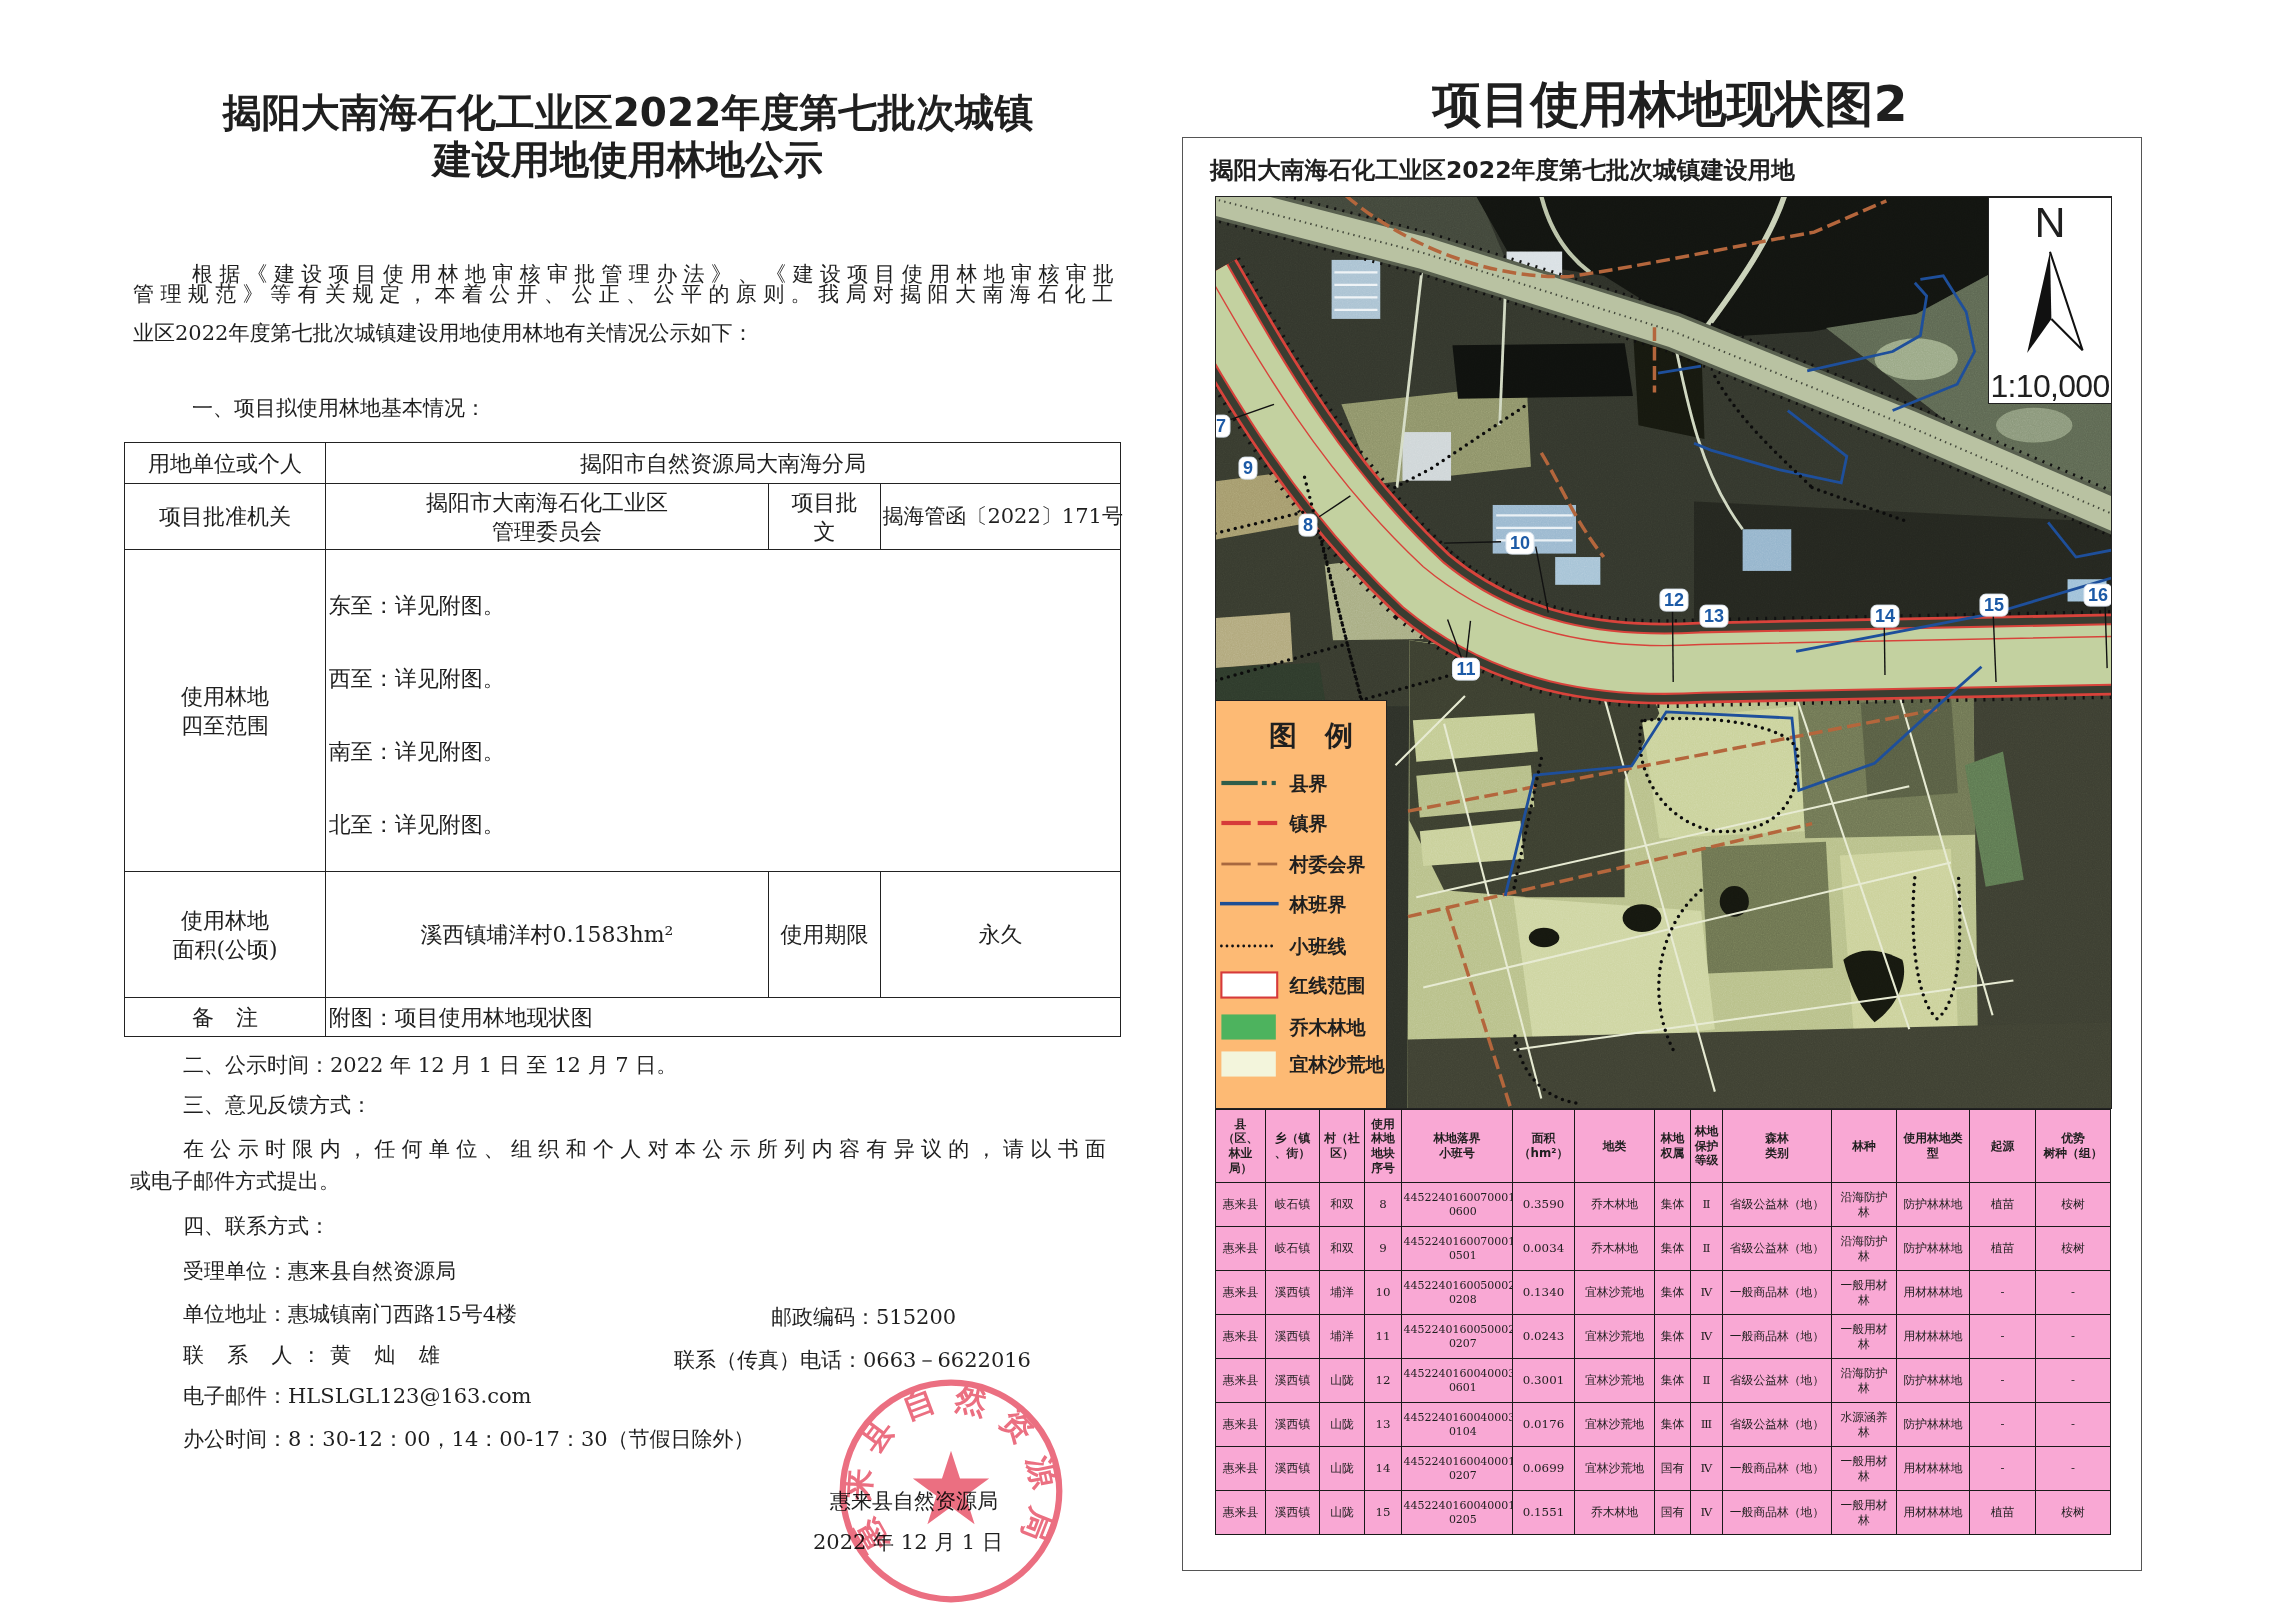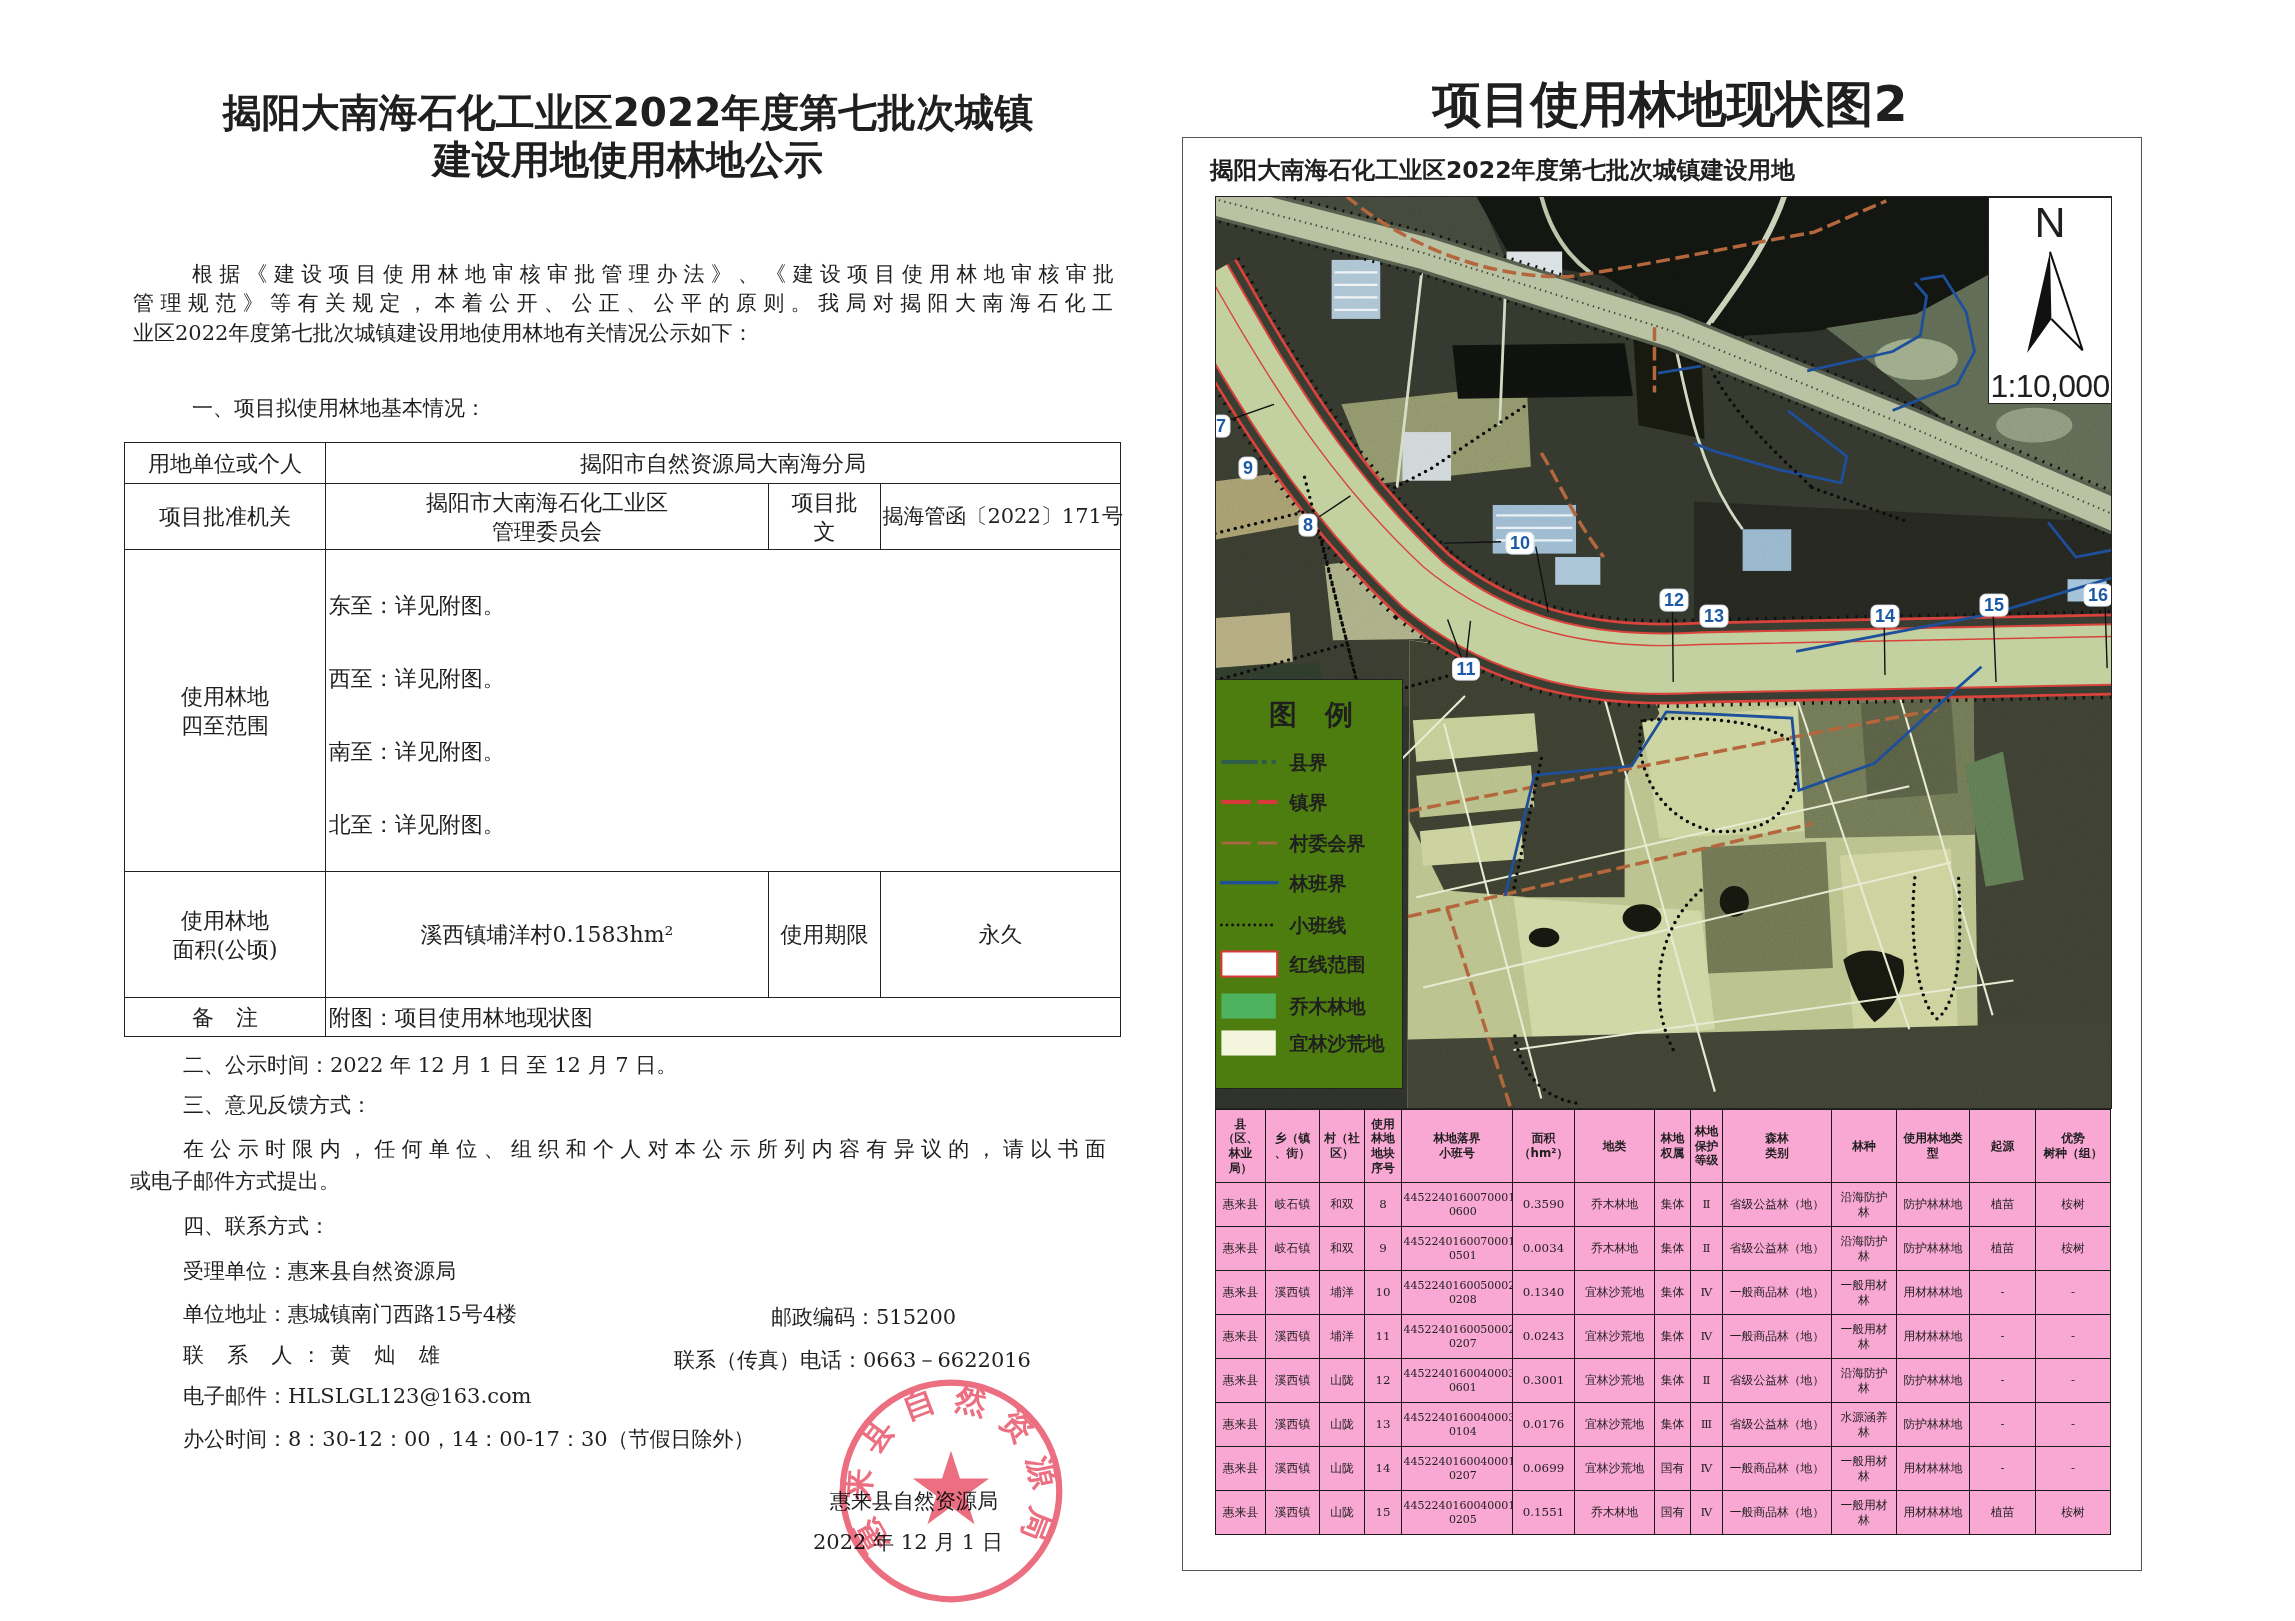--- a/index.html
+++ b/index.html
@@ -23,42 +23,42 @@
   .sheet-title{left:1389px;width:562px;text-align:center;top:78px;font-size:49px;font-weight:bold;line-height:53px;}
   .frame{position:absolute;left:1182px;top:137px;width:960px;height:1434px;border:1.4px solid #555;box-sizing:border-box;}
   .subtitle{left:1210px;top:158px;font-size:23.6px;font-weight:bold;line-height:25px;}
   .map{position:absolute;left:1215px;top:196px;width:897px;height:913px;overflow:hidden;border:1.4px solid #222;box-sizing:border-box;background:#2d3028;}
   .map svg.map-svg{position:absolute;left:-1.4px;top:-1.4px;width:897px;height:913px;}
   .plabel{position:absolute;transform:translate(-50%,-50%);background:#ffffff;color:#1c5aa6;font:bold 18px "Liberation Sans",sans-serif;padding:0.7px 3.5px;border-radius:6.2px;line-height:19.4px;border:0.7px solid #dfe8f2;}
   .north{position:absolute;left:772px;top:0;width:125px;height:207px;background:#fff;border:1.4px solid #222;box-sizing:border-box;}
   .north .n-letter{position:absolute;left:0;top:5.6px;width:122px;text-align:center;font:43px/37px "Liberation Sans",sans-serif;}
   .north svg{position:absolute;left:0;top:0;}
   .north .scale{position:absolute;left:0;top:172px;width:122px;text-align:center;font:32px/32px "Liberation Sans",sans-serif;letter-spacing:-0.7px;}
-  .legend{position:absolute;left:-1.4px;top:482px;width:188px;height:410px;background:#4d7c0f;border:1.4px solid #222;box-sizing:border-box;}
+  .legend{position:absolute;left:-1.4px;top:503px;width:172px;height:410px;background:#fdba74;border:1.4px solid #222;box-sizing:border-box;}
   .legend .lg-title{position:absolute;left:0;top:19.4px;width:191px;text-align:center;font:bold 28px/32px "DejaVu Sans",sans-serif;}
   .lg-row{position:absolute;left:4.2px;height:28px;display:flex;align-items:center;}
   .lg-sym{width:60px;height:28px;display:inline-block;}
   .lg-label{margin-left:9.7px;font:bold 19px/22px "DejaVu Sans",sans-serif;white-space:nowrap;}
   .mt{position:absolute;left:1215px;top:1109px;width:894px;border-collapse:collapse;table-layout:fixed;background:#f9a8d4;}
   .mt th,.mt td{border:1.4px solid #1a1a1a;text-align:center;vertical-align:middle;padding:0 1.4px;font-size:11.8px;line-height:14.6px;overflow:hidden;}
   .mt th{font-family:"DejaVu Sans","Liberation Sans",sans-serif;font-weight:bold;white-space:pre-line;}
   .mt td{font-family:"DejaVu Serif","Liberation Serif",serif;}
   .mt thead tr{height:73px;}
   .mt tbody tr{height:44px;}
   .idwrap{display:inline-block;width:17ch;word-break:break-all;white-space:normal;font-size:11px;line-height:14px;}
   .w4{display:inline-block;width:4em;white-space:normal;}
 </style>
 </head>
 <body>
 
 <div class="abs sans doc-title" style="top:93px">揭阳大南海石化工业区2022年度第七批次城镇</div>
 <div class="abs sans doc-title" style="top:140px">建设用地使用林地公示</div>
 
 <div class="abs serif bl just" style="left:192px;top:260px;width:922px">根据《建设项目使用林地审核审批管理办法》、《建设项目使用林地审核审批</div>
-<div class="abs serif bl just" style="left:133px;top:289px;width:980px">管理规范》等有关规定，本着公开、公正、公平的原则。我局对揭阳大南海石化工</div>
+<div class="abs serif bl just" style="left:133px;top:280px;width:980px">管理规范》等有关规定，本着公开、公正、公平的原则。我局对揭阳大南海石化工</div>
 <div class="abs serif bl" style="left:133px;top:319px">业区2022年度第七批次城镇建设用地使用林地有关情况公示如下：</div>
 <div class="abs serif bl" style="left:192px;top:394px">一、项目拟使用林地基本情况：</div>
 
 <table class="info-table serif">
   <colgroup>
       <col style="width:201px">
       <col style="width:443px">
       <col style="width:112px">
       <col style="width:240px">
     </colgroup>

